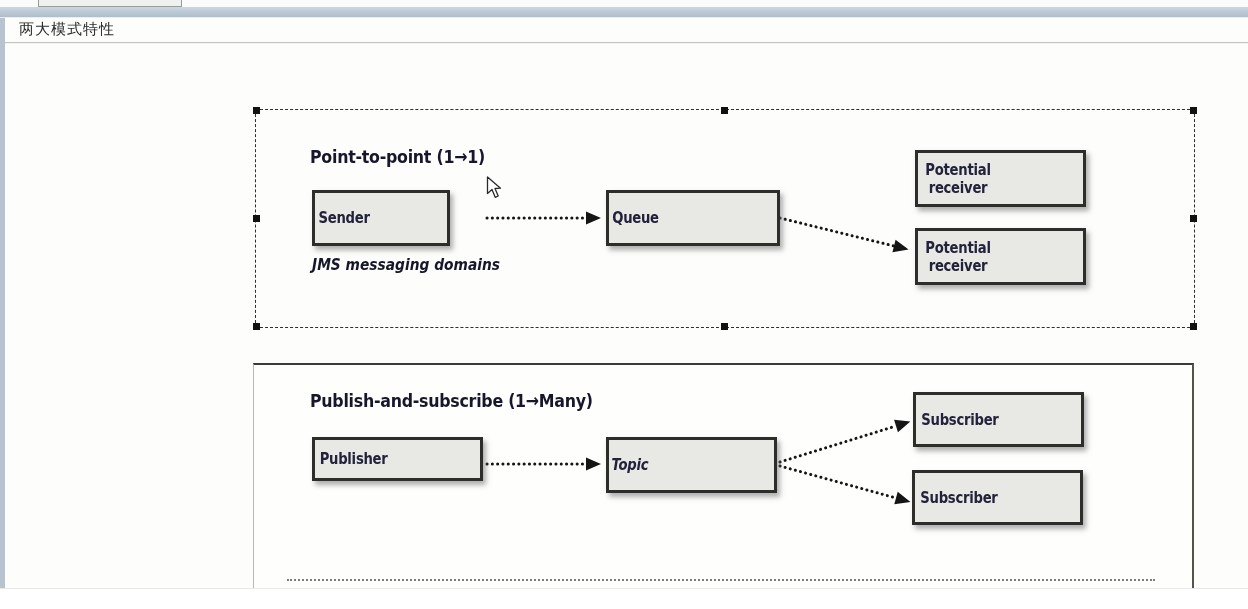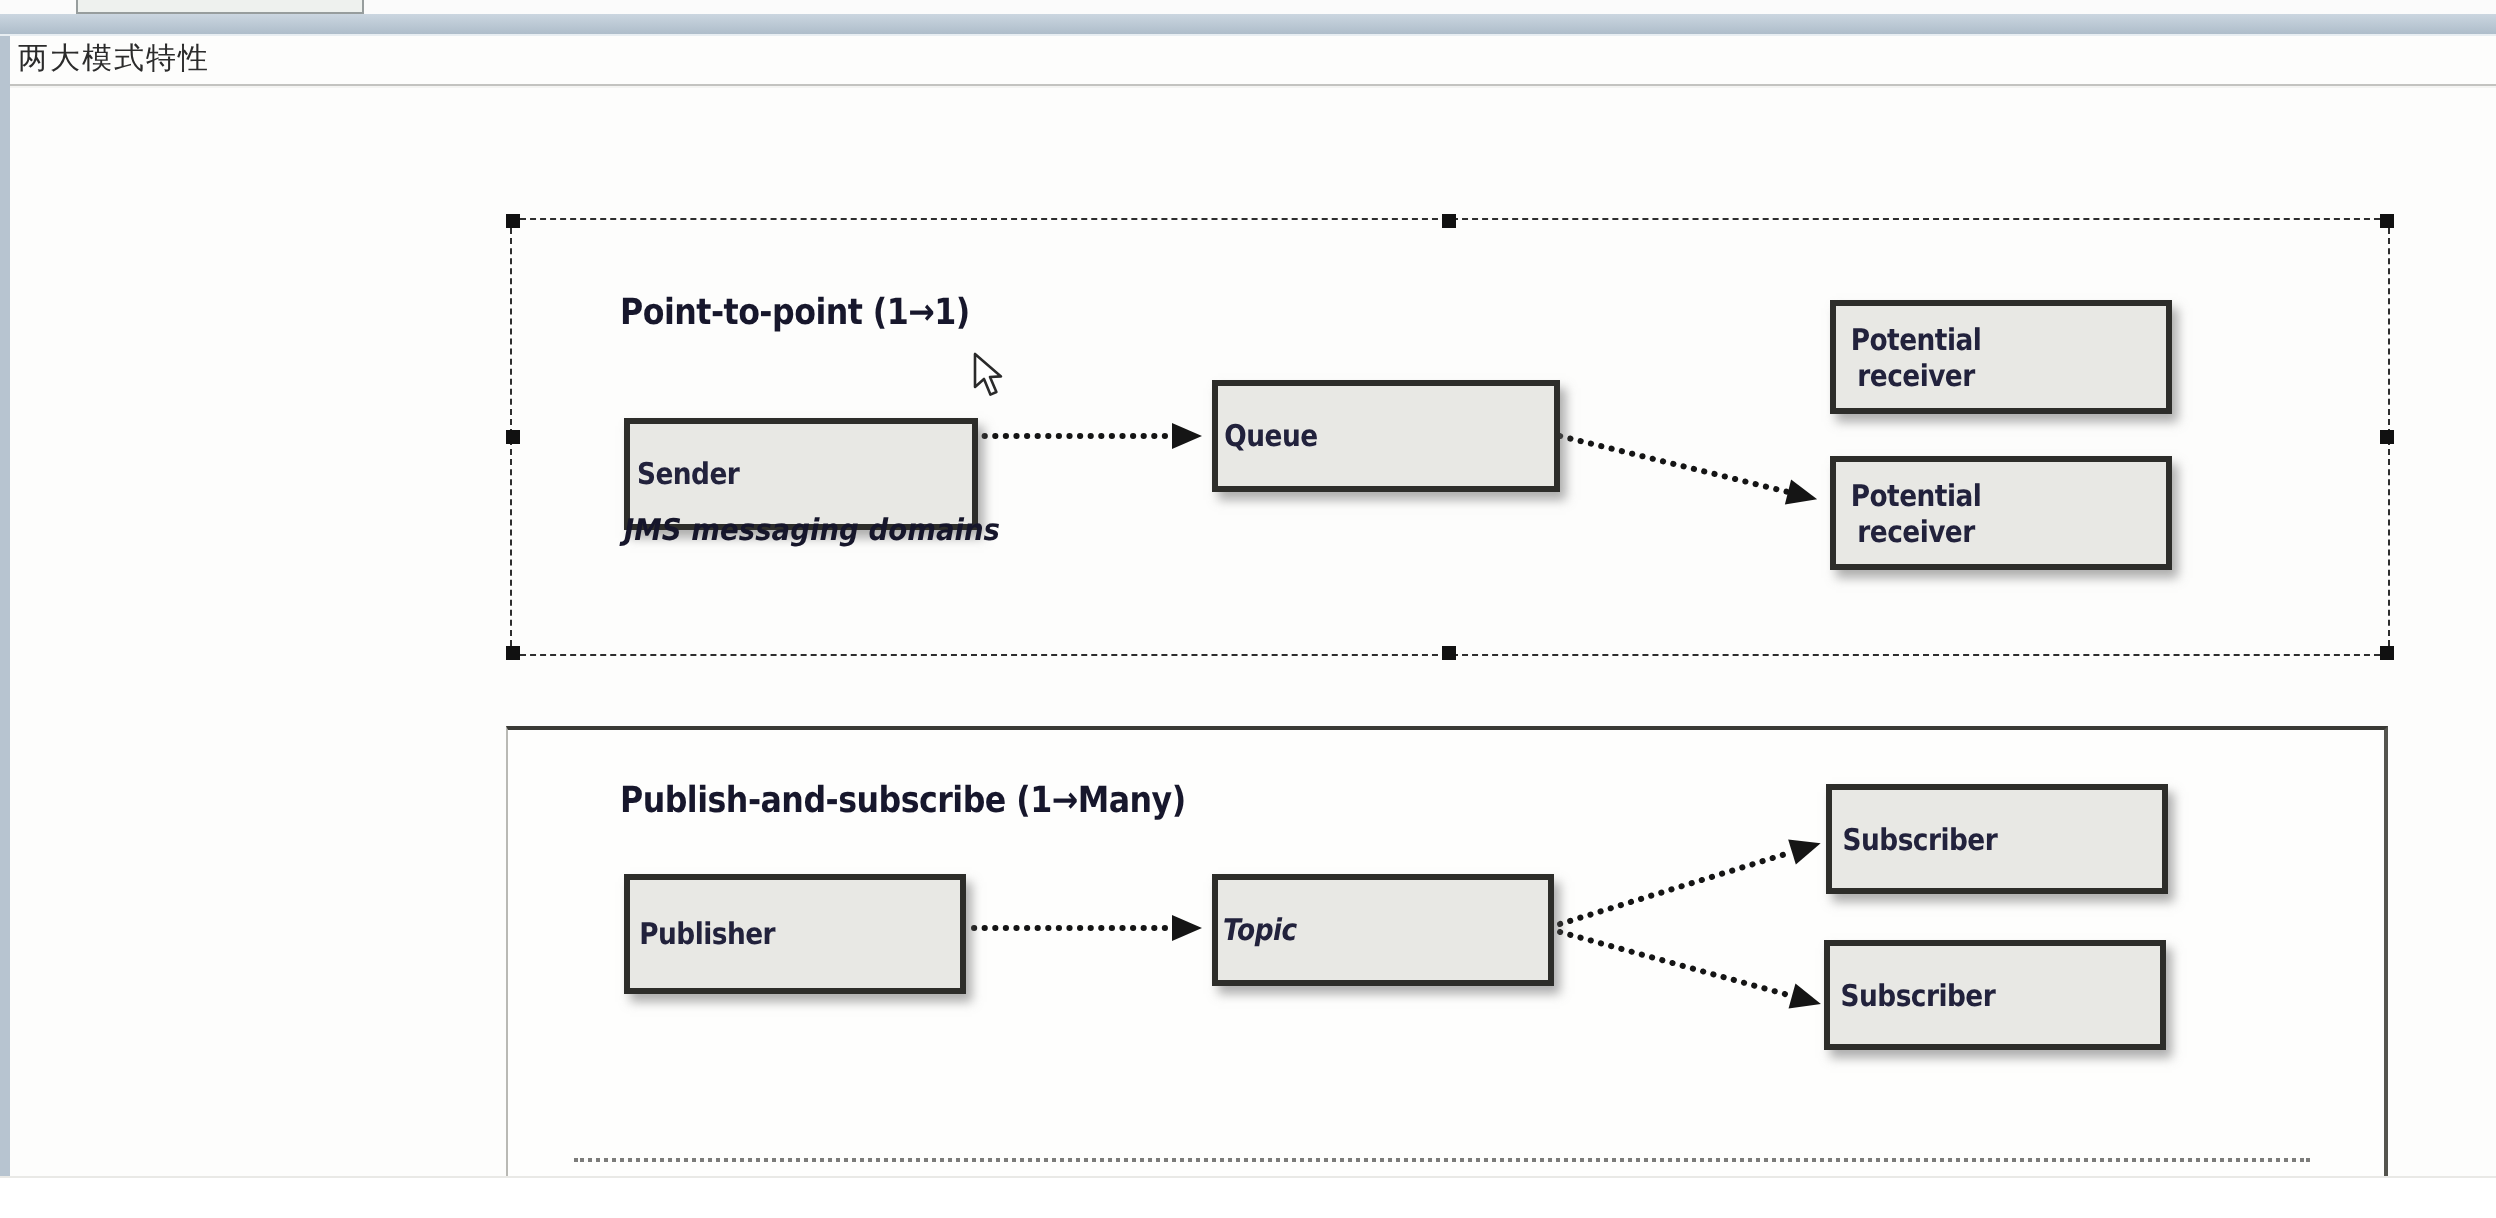--- a/index.html
+++ b/index.html
@@ -38,21 +38,21 @@
   .left-strip {
     position: absolute; left: 0; top: 18px; width: 5px; height: 570px;
     background: #b7c4d0;
   }
   .bottom-area {
     position: absolute; left: 0; top: 588px; width: 1248px; height: 21px;
     background: #ffffff;
     border-top: 1px solid #e9e9e6;
   }
   .page-title {
-    position: absolute; left: 9px; top: 20px;
+    position: absolute; left: 19px; top: 20px;
     font-family: "DejaVu Serif", serif;
     font-size: 15px; color: #2b2b2b; letter-spacing: 1px;
   }
   .title-divider {
     position: absolute; left: 5px; top: 42px; width: 1243px; height: 2px;
     border-top: 1px solid #c3c3c0;
     border-bottom: 1px solid #f4f4f2;
   }
 
   
@@ -149,21 +149,21 @@
 
   <svg class="arrow-svg" style="left:484px; top:206px;" width="124" height="24">
     <line x1="3" y1="12" x2="102" y2="12" stroke="#151515" stroke-width="3" stroke-linecap="round" stroke-dasharray="0.1 5.2"></line>
     <polygon points="0,-6.5 15,0 0,6.5" transform="translate(102,12)" fill="#151515"></polygon>
   </svg>
   <svg class="arrow-svg" style="left:778px; top:206px;" width="136" height="56">
     <line x1="2" y1="12" x2="116" y2="40" stroke="#151515" stroke-width="3" stroke-linecap="round" stroke-dasharray="0.1 5.2"></line>
     <polygon points="0,-6.5 15,0 0,6.5" transform="translate(116,40) rotate(13.8)" fill="#151515"></polygon>
   </svg>
 
-  <div class="node" style="left:312px; top:190px; width:177px; height:56px;margin-top:19px;">
+  <div class="node" style="left:312px; top:190px; width:138px; height:56px;">
     <span class="lbl">Sender</span>
   </div>
   <div class="node" style="left:606px; top:190px; width:174px; height:56px;">
     <span class="lbl">Queue</span>
   </div>
   <div class="node" style="left:915px; top:150px; width:171px; height:57px;">
     <span class="lbl twoline">Potential receiver</span>
   </div>
   <div class="node" style="left:915px; top:228px; width:171px; height:57px;">
     <span class="lbl twoline">Potential receiver</span>
@@ -181,21 +181,21 @@
   </svg>
   <svg class="arrow-svg" style="left:778px; top:410px;" width="136" height="58">
     <line x1="2" y1="52" x2="118" y2="16" stroke="#151515" stroke-width="3" stroke-linecap="round" stroke-dasharray="0.1 5.2"></line>
     <polygon points="0,-6.5 15,0 0,6.5" transform="translate(118,16) rotate(-17.2)" fill="#151515"></polygon>
   </svg>
   <svg class="arrow-svg" style="left:778px; top:458px;" width="136" height="58">
     <line x1="2" y1="8" x2="118" y2="40" stroke="#151515" stroke-width="3" stroke-linecap="round" stroke-dasharray="0.1 5.2"></line>
     <polygon points="0,-6.5 15,0 0,6.5" transform="translate(118,40) rotate(15.4)" fill="#151515"></polygon>
   </svg>
 
-  <div class="node" style="left:312px; top:437px; width:171px; height:60px;">
+  <div class="node" style="left:312px; top:437px; width:171px; height:44px;">
     <span class="lbl">Publisher</span>
   </div>
   <div class="node" style="left:606px; top:437px; width:171px; height:56px;font-style:italic;">
     <span class="lbl">Topic</span>
   </div>
   <div class="node" style="left:913px; top:392px; width:171px; height:55px;">
     <span class="lbl">Subscriber</span>
   </div>
   <div class="node" style="left:912px; top:470px; width:171px; height:55px;">
     <span class="lbl">Subscriber</span>

